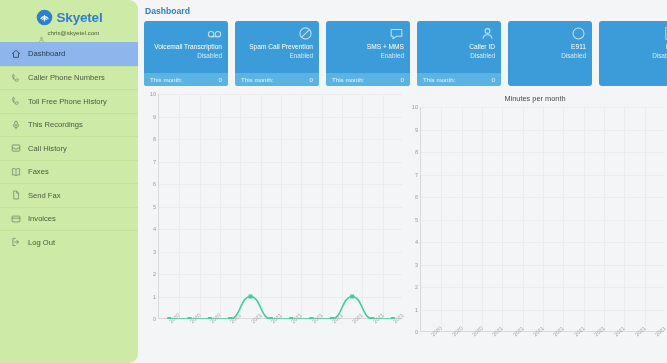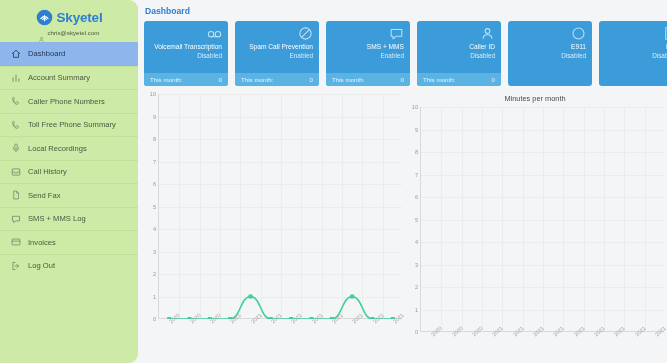--- a/index.html
+++ b/index.html
@@ -160,62 +160,57 @@
     <nav class="nav">
         <div class="nav-item active">
           <span class="nav-icon"><svg viewBox="0 0 24 24" width="10" height="10">
               <path d="M3 11 12 3l9 8" fill="none" stroke="#1f3550" stroke-width="1.8" stroke-linecap="round"></path>
               <path d="M6 10v10h12V10" fill="none" stroke="#1f3550" stroke-width="1.8" stroke-linejoin="round"></path>
             </svg></span>
           <span>Dashboard</span>
         </div>
         <div class="nav-item">
           <span class="nav-icon"><svg viewBox="0 0 24 24" width="10" height="10">
-              <path d="M5 20V12M12 20V5M19 20v-6" fill="none" stroke="#6d7a63" stroke-width="1.9" stroke-linecap="round"></path>
-            </svg></span>
-          <span>Account Summary</span>
-        </div>
-        <div class="nav-item">
-          <span class="nav-icon"><svg viewBox="0 0 24 24" width="10" height="10">
               <path d="M6 3c1 0 2 3 2 4s-2 2-2 3 4 6 5 6 2-2 3-2 4 1 4 2-2 4-4 4C8 20 4 12 4 7c0-2 1-4 2-4z" fill="none" stroke="#6d7a63" stroke-width="1.6" stroke-linejoin="round"></path>
             </svg></span>
           <span>Caller Phone Numbers</span>
         </div>
         <div class="nav-item">
           <span class="nav-icon"><svg viewBox="0 0 24 24" width="10" height="10">
               <path d="M6 3c1 0 2 3 2 4s-2 2-2 3 4 6 5 6 2-2 3-2 4 1 4 2-2 4-4 4C8 20 4 12 4 7c0-2 1-4 2-4z" fill="none" stroke="#6d7a63" stroke-width="1.6" stroke-linejoin="round"></path>
             </svg></span>
-          <span>Toll Free Phone Summary</span>
+          <span>Toll Free Phone History</span>
         </div>
         <div class="nav-item">
           <span class="nav-icon"><svg viewBox="0 0 24 24" width="10" height="10">
               <rect x="9" y="2.5" width="6" height="11" rx="3" fill="none" stroke="#6d7a63" stroke-width="1.7"></rect>
               <path d="M5.5 11.5a6.5 6.5 0 0 0 13 0M12 18v3.5" fill="none" stroke="#6d7a63" stroke-width="1.7" stroke-linecap="round"></path>
             </svg></span>
-          <span>Local Recordings</span>
+          <span>This Recordings</span>
         </div>
         <div class="nav-item">
           <span class="nav-icon"><svg viewBox="0 0 24 24" width="10" height="10">
               <rect x="3" y="4.5" width="18" height="15" rx="1.6" fill="none" stroke="#6d7a63" stroke-width="1.7"></rect>
               <path d="M3 12h5l1.4 2.5h5.2L16 12h5" fill="none" stroke="#6d7a63" stroke-width="1.6" stroke-linejoin="round"></path>
             </svg></span>
           <span>Call History</span>
         </div>
         <div class="nav-item">
           <span class="nav-icon"><svg viewBox="0 0 24 24" width="10" height="10">
+              <path d="M12 5.5C10 4 7 3.5 3.5 4v15C7 18.5 10 19 12 20.5 14 19 17 18.5 20.5 19V4C17 3.5 14 4 12 5.5z" fill="none" stroke="#6d7a63" stroke-width="1.6" stroke-linejoin="round"></path>
+              <path d="M12 5.5v15" stroke="#6d7a63" stroke-width="1.5"></path>
+            </svg></span>
+          <span>Faxes</span>
+        </div>
+        <div class="nav-item">
+          <span class="nav-icon"><svg viewBox="0 0 24 24" width="10" height="10">
               <path d="M6.5 2.5h7l4.5 4.5v14.5h-11.5z" fill="none" stroke="#6d7a63" stroke-width="1.6" stroke-linejoin="round"></path>
               <path d="M13.5 2.5v5h4.5" fill="none" stroke="#6d7a63" stroke-width="1.5"></path>
             </svg></span>
           <span>Send Fax</span>
-        </div>
-        <div class="nav-item">
-          <span class="nav-icon"><svg viewBox="0 0 24 24" width="10" height="10">
-              <path d="M3.5 5.5h17v11h-9l-5 4v-4h-3z" fill="none" stroke="#6d7a63" stroke-width="1.7" stroke-linejoin="round"></path>
-            </svg></span>
-          <span>SMS + MMS Log</span>
         </div>
         <div class="nav-item">
           <span class="nav-icon"><svg viewBox="0 0 24 24" width="10" height="10">
               <rect x="2.5" y="5" width="19" height="14" rx="2" fill="none" stroke="#6d7a63" stroke-width="1.7"></rect>
               <path d="M2.5 10h19" stroke="#6d7a63" stroke-width="1.7"></path>
             </svg></span>
           <span>Invoices</span>
         </div>
         <div class="nav-item">
           <span class="nav-icon"><svg viewBox="0 0 24 24" width="10" height="10">

